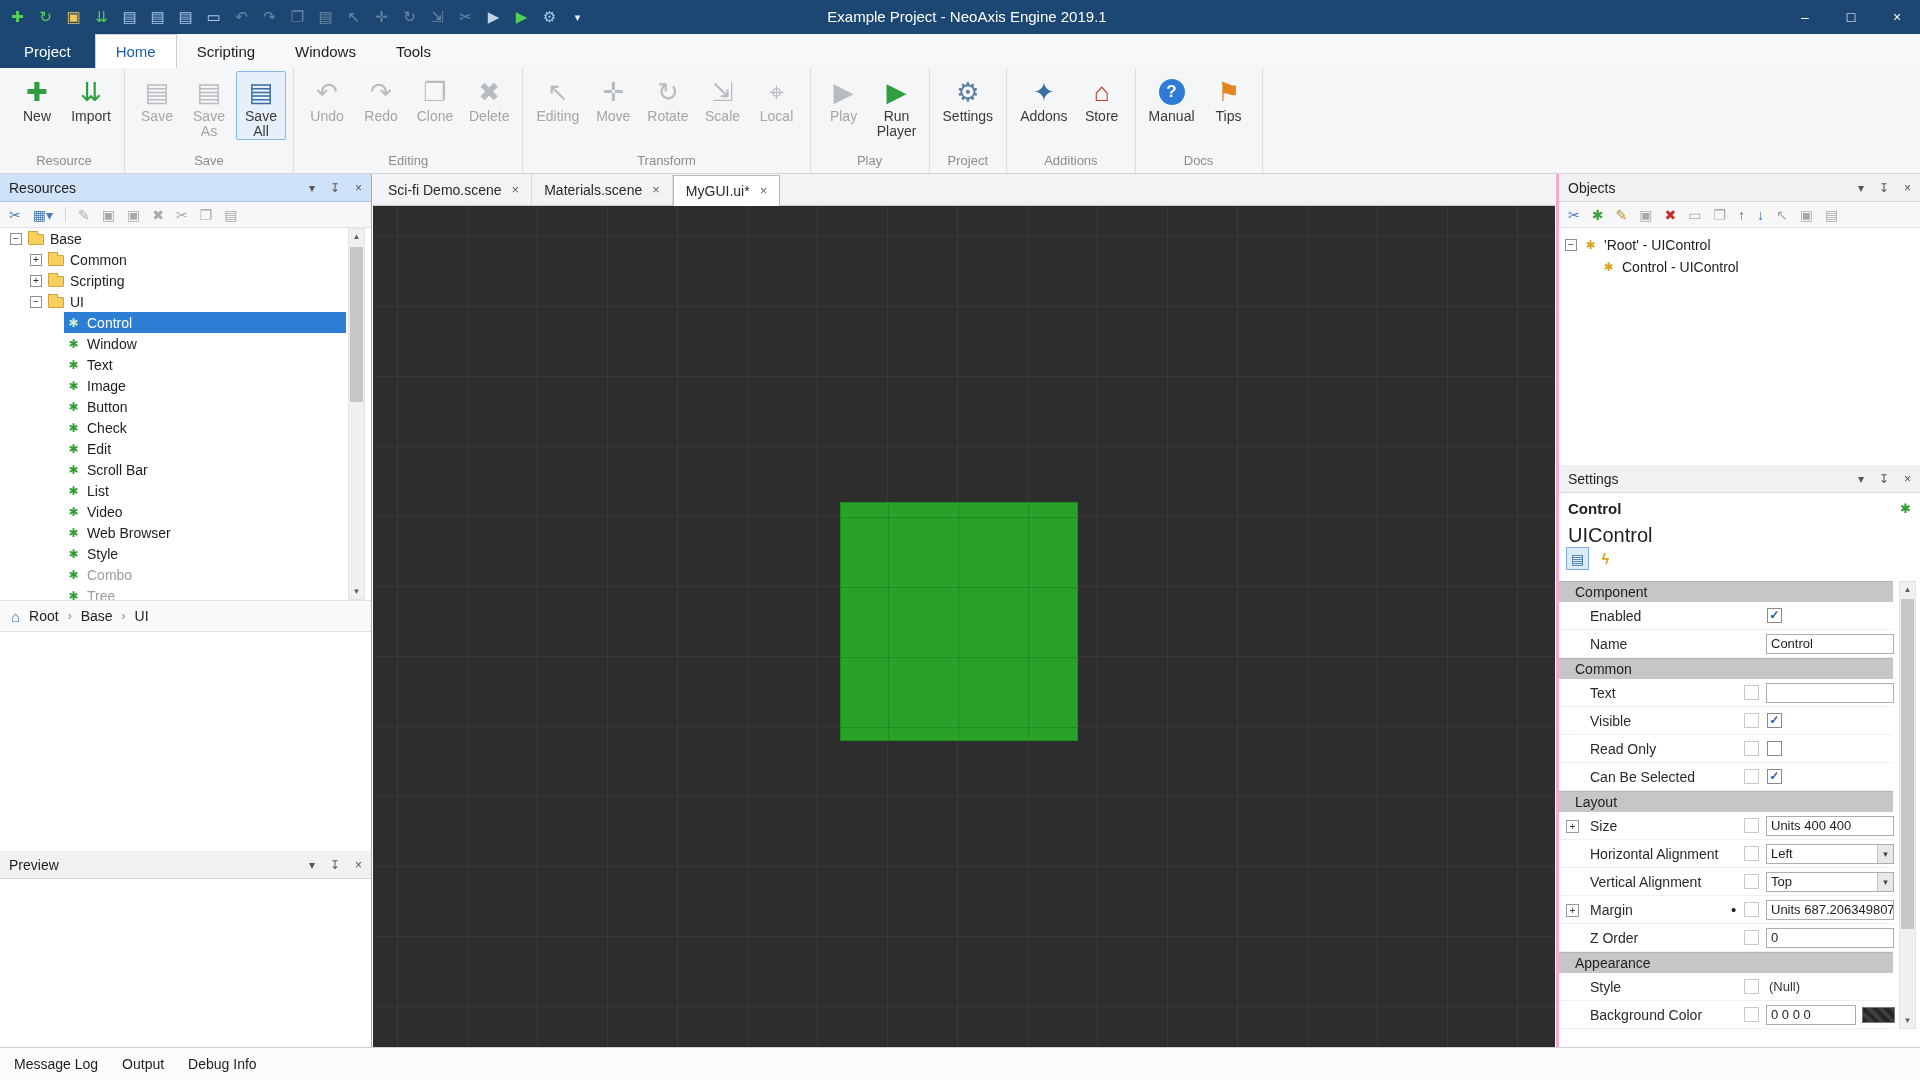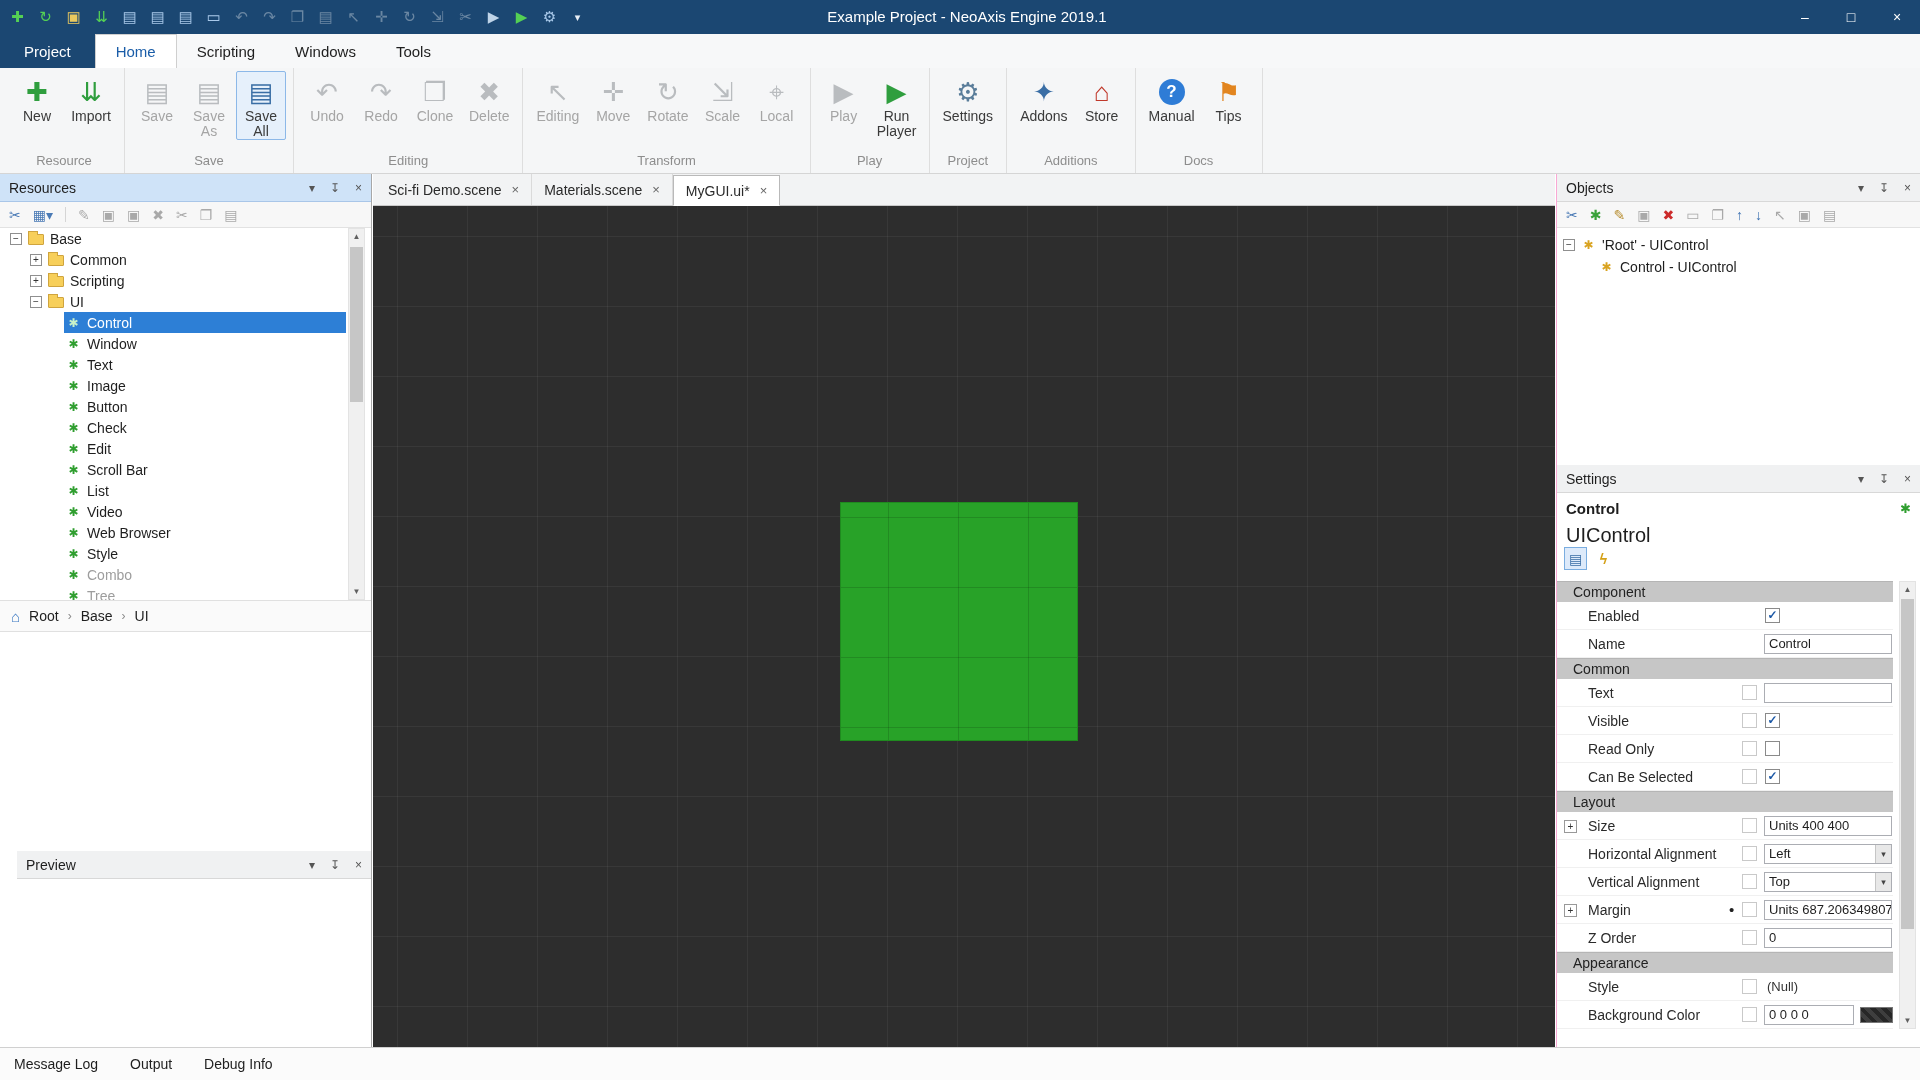--- a/index.html
+++ b/index.html
@@ -35,21 +35,21 @@
   .rbtn.disabled .rico { color:#b9bcbf; }
   .rbtn.highlight { background:#e6f0fb; border-color:#8cb8e8; }
   .ri-green{color:#2f9e3e}.ri-blue{color:#3a6ea5}.ri-red{color:#c0392b}.ri-orange{color:#e2851f}.ri-steel{color:#5a7d9a}
   .rico.q-circle { width:26px; height:26px; margin:4px 0; border-radius:50%; background:#2e7cd6; color:#fff; font-size:17px; font-weight:bold; line-height:26px; text-align:center; }
   .rgname { height:22px; text-align:center; font-size:13px; color:#8d8d8d; line-height:20px; }
 
   
   .content { position:absolute; left:0; top:174px; right:0; bottom:33px; }
   .leftpanel { position:absolute; left:0; top:0; width:372px; bottom:0; border-right:1px solid #a8a8a8; background:#fff; overflow:hidden; }
   .centerarea { position:absolute; left:373px; top:0; width:1182px; bottom:0; }
-  .rightpanel { position:absolute; left:1556px; top:0; right:0; bottom:0; border-left:1px solid #f9a8d4; background:#fff; overflow:hidden; }
+  .rightpanel { position:absolute; left:1556px; top:0; right:0; bottom:0; border-left:3px solid #f9a8d4; background:#fff; overflow:hidden; }
 
   
   .phdr { position:absolute; left:0; right:0; height:28px; display:flex; align-items:center; padding:0 9px; background:#f0f1f2; border-bottom:1px solid #d8d8d8; font-size:14px; }
   .phdr.focus { background:#cfe3f8; border-bottom:1px solid #a9c6e8; }
   .ptitle { flex:1; }
   .phdr-icons { display:flex; gap:15px; color:#555; font-size:12px; }
   .ptoolbar { position:absolute; left:0; right:0; top:28px; height:26px; display:flex; align-items:center; gap:12px; padding:0 9px; background:#f7f7f7; border-bottom:1px solid #e2e2e2; font-size:14px; color:#a9a9a9; }
   .ptool { text-align:center; }
   .tsep { width:1px; height:15px; background:#d5d5d5; }
   .ot-steel{color:#4a7ab5}.ot-green{color:#3aa23a}.ot-gold{color:#b58a2a}.ot-red{color:#cc2a2a}.ot-blue{color:#3a6fb0}
@@ -73,21 +73,21 @@
   .sb-up,.sb-down { position:absolute; left:0; right:0; height:15px; display:flex; align-items:center; justify-content:center; font-size:8px; color:#5f5f5f; }
   .sb-up{top:0}.sb-down{bottom:0}
   .sb-thumb { position:absolute; left:1px; right:1px; background:#c6c6c6; }
   .res-sb { right:6px; top:54px; height:372px; }
   .set-sb { right:4px; top:88px; height:448px; }
 
   
   .bcrumb { position:absolute; left:0; top:426px; width:372px; height:32px; border-top:1px solid #e0e0e0; border-bottom:1px solid #e0e0e0; background:#fafafa; display:flex; align-items:center; gap:9px; padding:0 11px; font-size:14px; }
   .bc-home { color:#3a78c2; font-size:15px; }
   .bc-sep { color:#8a8a8a; font-size:12px; }
-  .prevhdr { top:677px;margin-left:17px; }
+  .prevhdr { top:677px; }
 
   
   .tabstrip { position:absolute; left:0; top:0; right:0; height:32px; background:#f2f3f4; border-bottom:1px solid #c9c9c9; display:flex; align-items:flex-end; padding-left:3px; }
   .dtab { height:31px; display:flex; align-items:center; padding:0 12px; font-size:14px; color:#2a2a2a; gap:10px; border-right:1px solid #dadada; }
   .dtab.active { background:#fff; border:1px solid #b9b9b9; border-bottom:1px solid #fff; margin-bottom:-1px; }
   .tclose { color:#666; font-size:13px; }
   .canvas { position:absolute; left:0; top:32px; right:0; bottom:0; background-color:#2d2d2d;
     background-image: linear-gradient(rgba(255,255,255,.05) 1px, transparent 1px),
                       linear-gradient(90deg, rgba(255,255,255,.05) 1px, transparent 1px);
     background-size:70px 70px; background-position:24px 30px; }
@@ -122,21 +122,21 @@
   .pcheck { position:absolute; left:208px; top:6px; width:15px; height:15px; border:1px solid #8a8a8a; background:#fff; font-size:12px; line-height:13px; text-align:center; color:#1a57a5; font-weight:bold; }
   .pinput { position:absolute; left:207px; top:4px; width:128px; height:20px; border:1px solid #abadb3; background:#fff; font-size:13px; line-height:18px; padding:0 4px; white-space:nowrap; overflow:hidden; }
   .pinput.short { width:90px; }
   .pselect { padding-right:18px; }
   .dd { position:absolute; right:0; top:0; bottom:0; width:16px; background:#e8e8e8; border-left:1px solid #c6c6c6; display:flex; align-items:center; justify-content:center; font-size:9px; color:#444; }
   .ptextonly { position:absolute; left:210px; top:0; line-height:28px; font-size:13px; color:#333; }
   .pswatch { position:absolute; left:303px; top:6px; width:33px; height:16px; border:1px solid #777;
     background:repeating-linear-gradient(45deg,#262626 0 4px,#3e3e3e 4px 8px); }
 
   
-  .statusbar { position:absolute; left:0; right:0; bottom:0; height:33px; background:#fbfbfb; border-top:1px solid #d0d0d0; display:flex; align-items:center; gap:32px; padding-left:14px; font-size:14px; color:#1e1e1e; }
+  .statusbar { position:absolute; left:0; right:0; bottom:0; height:33px; background:#fbfbfb; border-top:1px solid #d0d0d0; display:flex; align-items:center; gap:24px; padding-left:14px; font-size:14px; color:#1e1e1e; }
 </style>
 </head>
 <body>
 
 <div class="app">
 
   <div class="titlebar">
     <div class="tb-icons">
       <span class="tb-icon tc-green">✚</span>
       <span class="tb-icon tc-green">↻</span>

